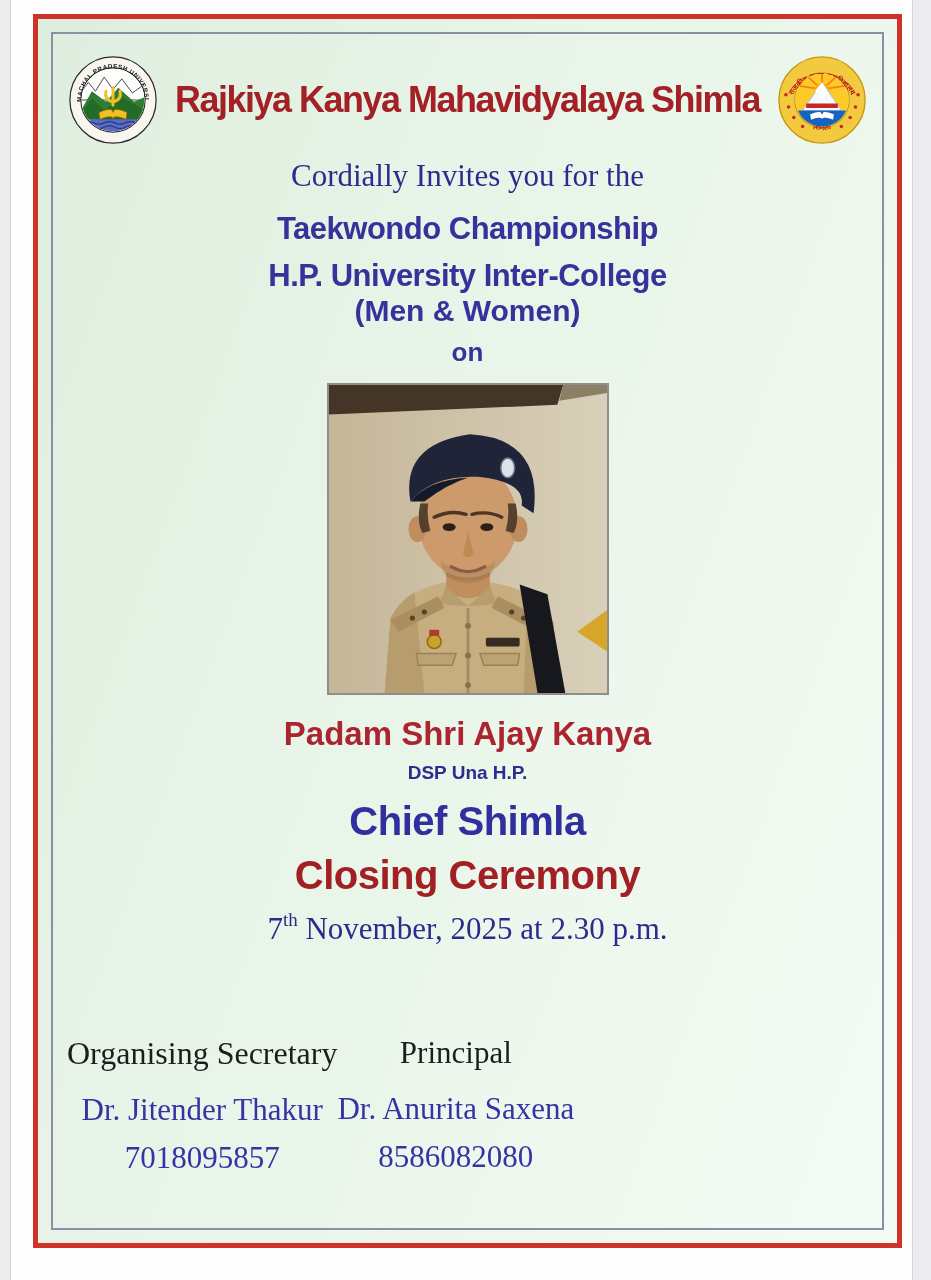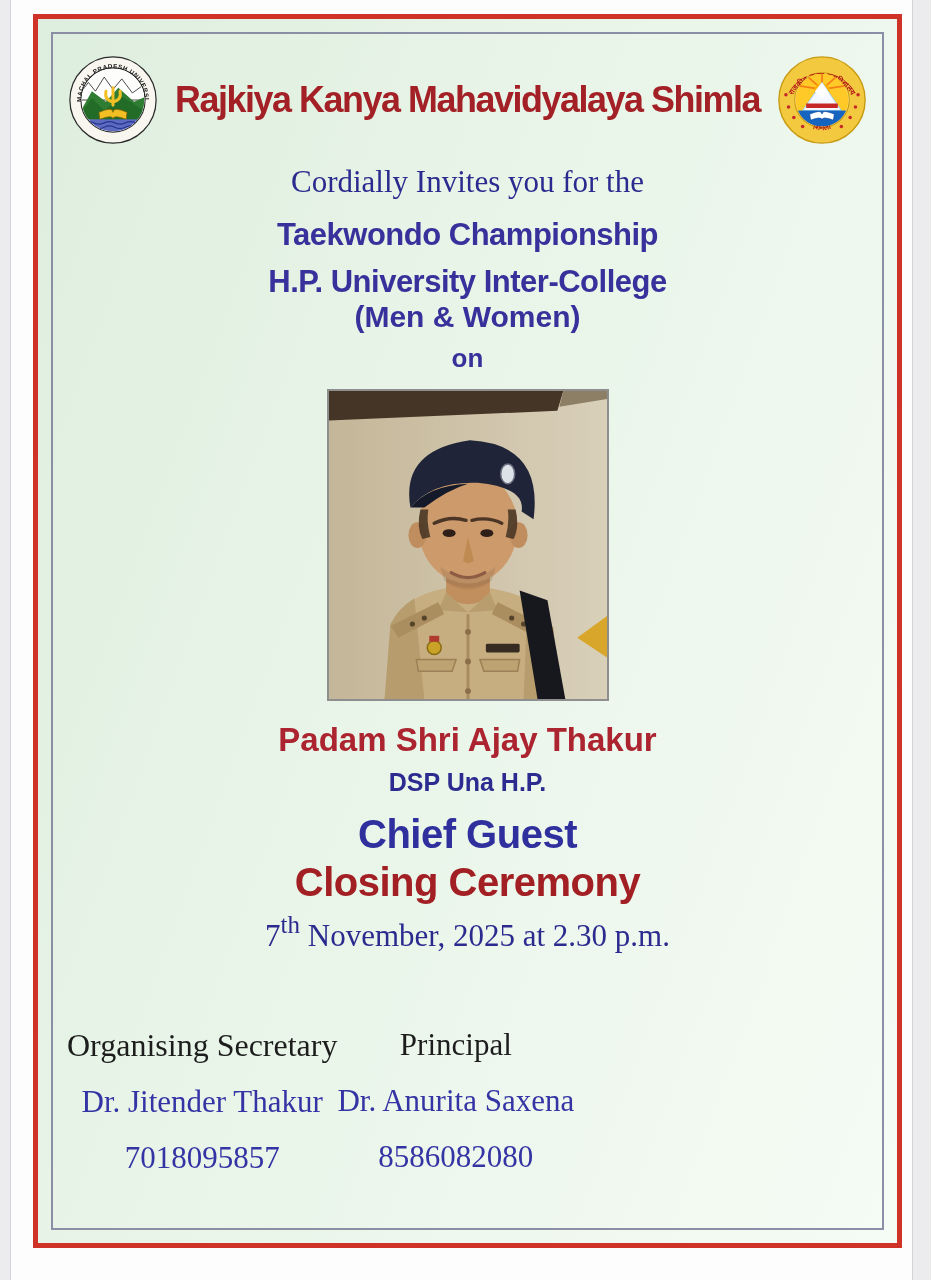--- a/index.html
+++ b/index.html
@@ -30,51 +30,51 @@
   }
   .logo { width:88px; height:88px; flex:0 0 auto; }
   .poster-title {
     flex:1 1 auto; text-align:center;
     font-size:37px; font-weight:700; letter-spacing:-1.5px;
     color:#a32126; transform:scaleX(0.97);
     white-space:nowrap;
   }
 
   .line { text-align:center; }
-  .intro   { margin-top:20px; font-family:"Liberation Serif", serif; font-size:31px; color:#2b2b8f; }
+  .intro   { margin-top:14px; font-family:"Liberation Serif", serif; font-size:31px; color:#2b2b8f; }
   .evt1    { margin-top:11px; font-size:31px; font-weight:700; color:#38319c; letter-spacing:-0.5px; }
   .evt2    { margin-top:17px; font-size:31px; font-weight:700; color:#38319c; letter-spacing:-0.5px; }
   .evt3    { font-size:30px; font-weight:700; color:#38319c; }
   .evt-on  { margin-top:9px;  font-size:26px; font-weight:700; color:#38319c; }
   .evt-dts { margin-top:3px;  font-size:28px; font-weight:700; color:#38319c; }
   .aegis   { margin-top:21px; font-size:31px; font-weight:700; color:#a21f24; letter-spacing:-0.5px; }
 
   .photo-frame {
     margin-top:15px; width:282px; height:312px;
     border:2px solid #8e8e8e; background:#cfc2a6; flex:0 0 auto;
   }
   .photo-frame svg { display:block; width:100%; height:100%; }
 
   .guest-name { margin-top:20px; font-size:33px; font-weight:700; color:#ab2430; }
-  .guest-desg { margin-top:9px;  font-size:25px; font-weight:700; color:#2c2c90; }
+  .guest-desg { margin-top:9px;  font-size:19px; font-weight:700; color:#2c2c90; }
   .guest-role { margin-top:15px; font-size:40px; font-weight:700; color:#2f2f9e; letter-spacing:-0.5px; }
-  .ceremony   { margin-top:3px;  font-size:40px; font-weight:700; color:#a21f24; letter-spacing:-0.5px; }
+  .ceremony   { margin-top:9px;  font-size:40px; font-weight:700; color:#a21f24; letter-spacing:-0.5px; }
   .datetime   { margin-top:13px; font-family:"Liberation Serif", serif; font-size:31px; color:#2b2b8f; }
-  .datetime sup { font-size:25px; vertical-align:baseline; position:relative; top:-13px; }
+  .datetime sup { font-size:19px; vertical-align:baseline; position:relative; top:-13px; }
 
   .footer-row {
     margin-top:auto; width:100%;
     display:flex; justify-content:flex-start; align-items:flex-start;
     padding:0 34px 52px 14px;
     font-family:"Liberation Serif", serif;
   }
   .footer-block { text-align:center; }
   .footer-role  { font-size:32px; color:#1d1d1d; }
   .footer-name  { font-size:31px; color:#3534a5; margin-top:20px; }
-  .footer-phone { font-size:31px; color:#3534a5; margin-top:20px; }
+  .footer-phone { font-size:31px; color:#3534a5; margin-top:12px; }
   .footer-block.right .footer-role { font-size:31px; }
 </style>
 </head>
 <body>
 
 <div class="stage">
   <div class="edge-strip left"></div>
   <div class="edge-strip right"></div>
 
   <div class="poster">
@@ -224,23 +224,23 @@
           <circle cx="106" cy="260" r="7" fill="#c9a227" stroke="#8a6d12" stroke-width="1.5"></circle>
           <rect x="101" y="248" width="10" height="6" fill="#b03a2e"></rect>
           <rect x="158" y="256" width="34" height="9" rx="1.5" fill="#352b20"></rect>
 
           <path d="M192,202 L220,212 L238,312 L210,312 Z" fill="#17181d"></path>
 
           <polygon points="280,228 280,270 250,250" fill="#d8a62a"></polygon>
         </svg>
       </div>
 
-      <div class="line guest-name">Padam Shri Ajay Thakur</div>
+      <div class="line guest-name">Padam Shri Ajay Kanya</div>
       <div class="line guest-desg">DSP Una H.P.</div>
-      <div class="line guest-role">Chief Guest</div>
+      <div class="line guest-role">Chief Shimla</div>
       <div class="line ceremony">Closing Ceremony</div>
       <div class="line datetime"><span>7</span><sup>th</sup><span> November, 2025 at 2.30 p.m.</span></div>
 
       <div class="footer-row">
         <div class="footer-block left">
           <div class="footer-role">Organising Secretary</div>
           <div class="footer-name">Dr. Jitender Thakur</div>
           <div class="footer-phone">7018095857</div>
         </div>
         <div class="footer-block right">

